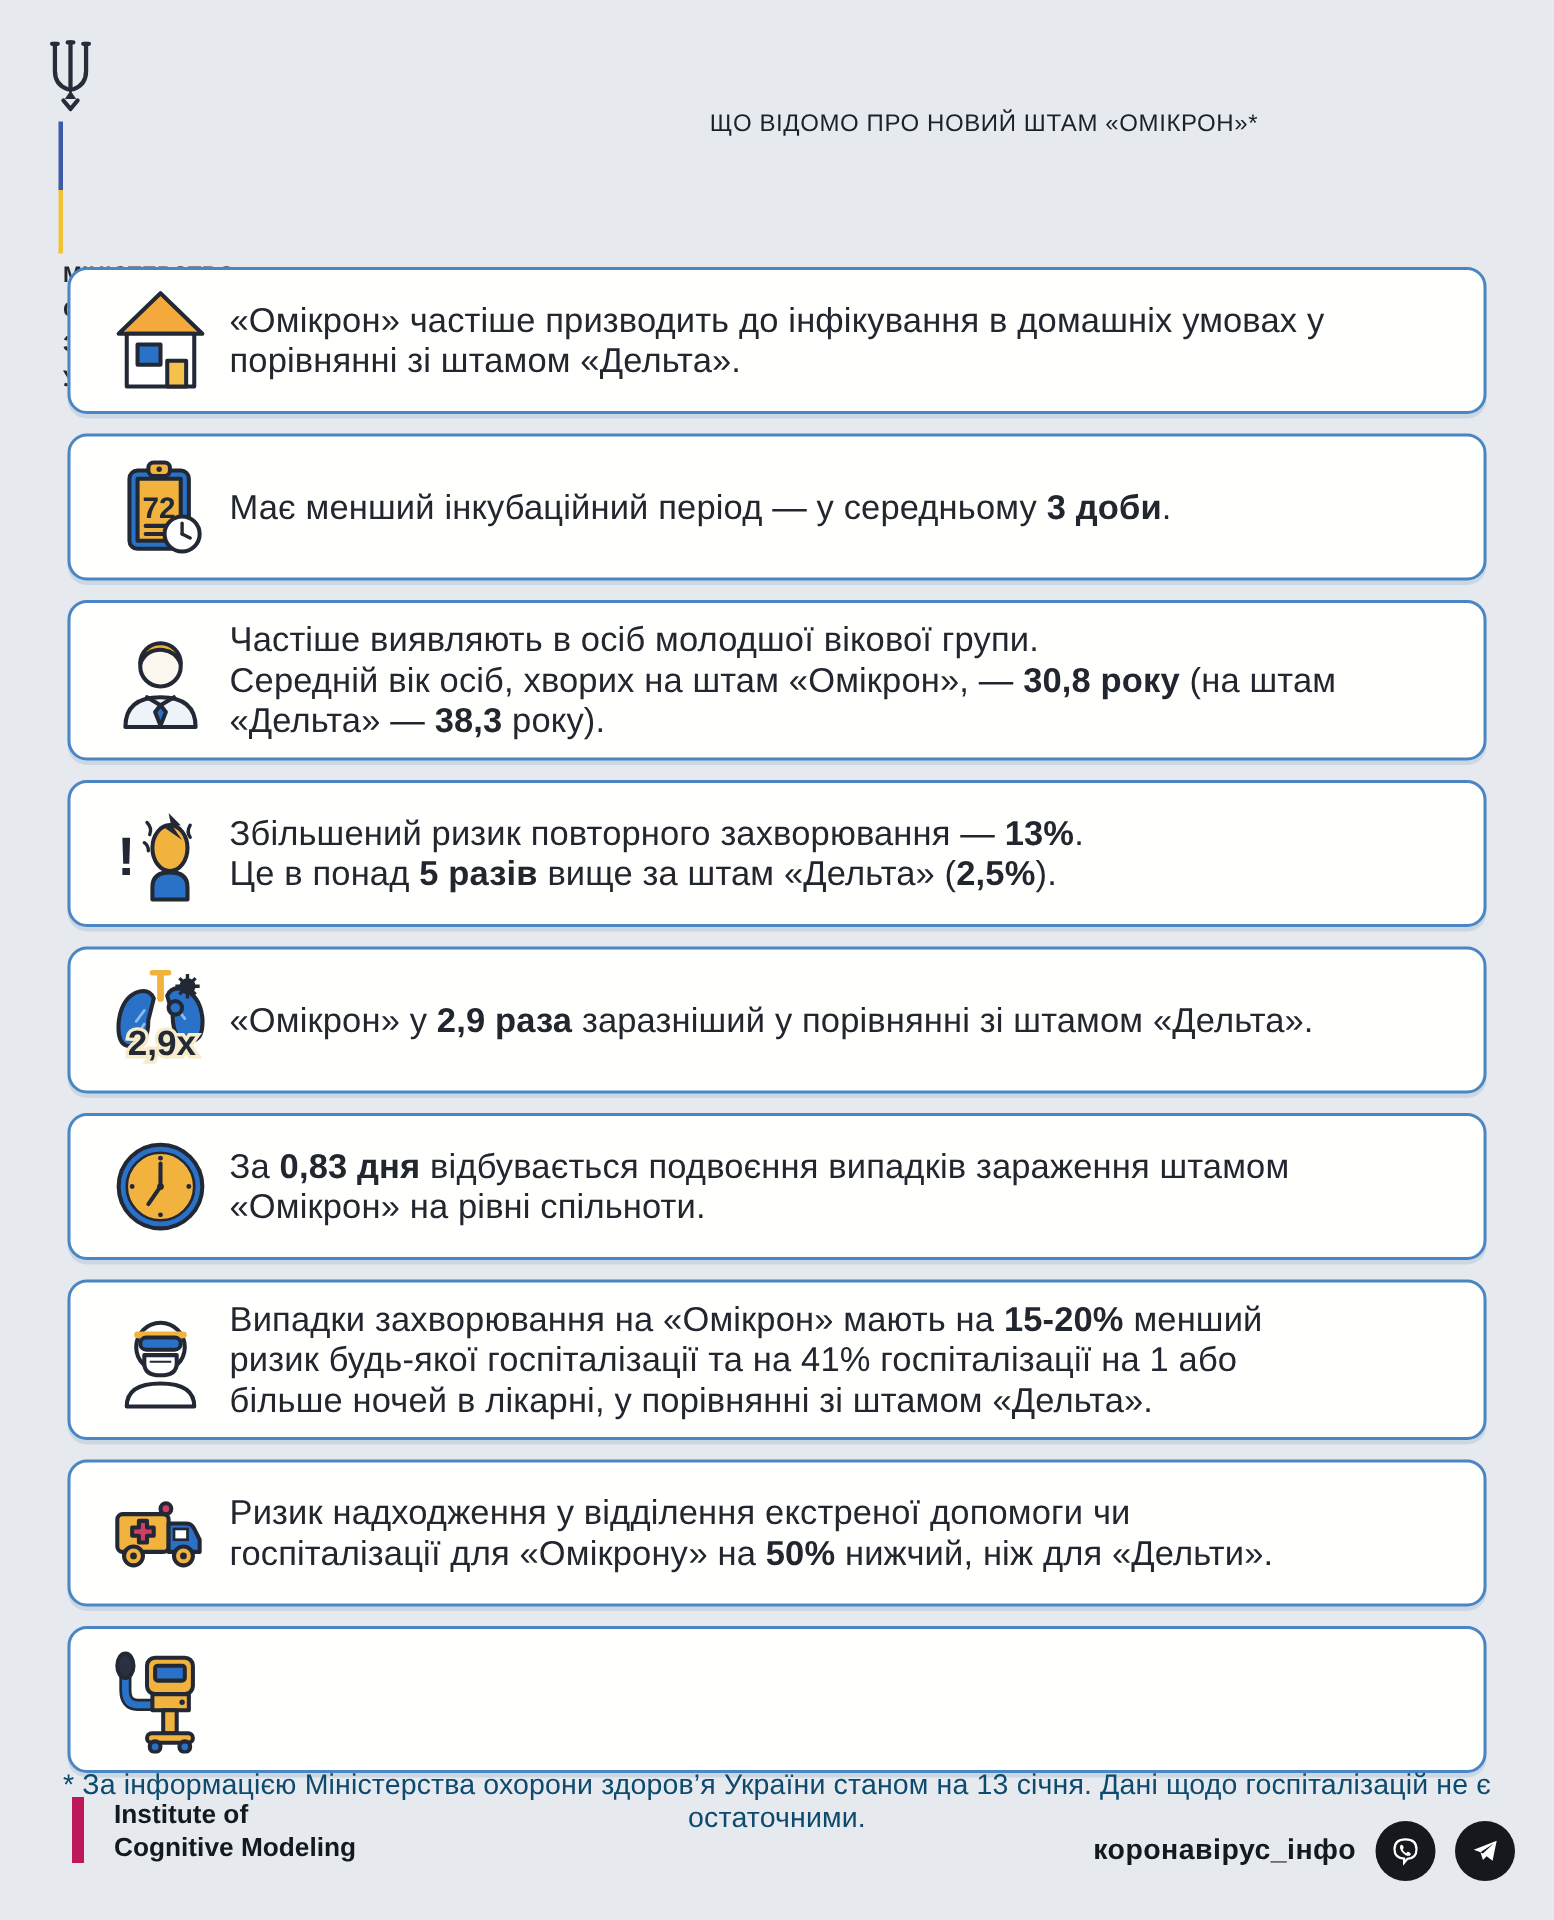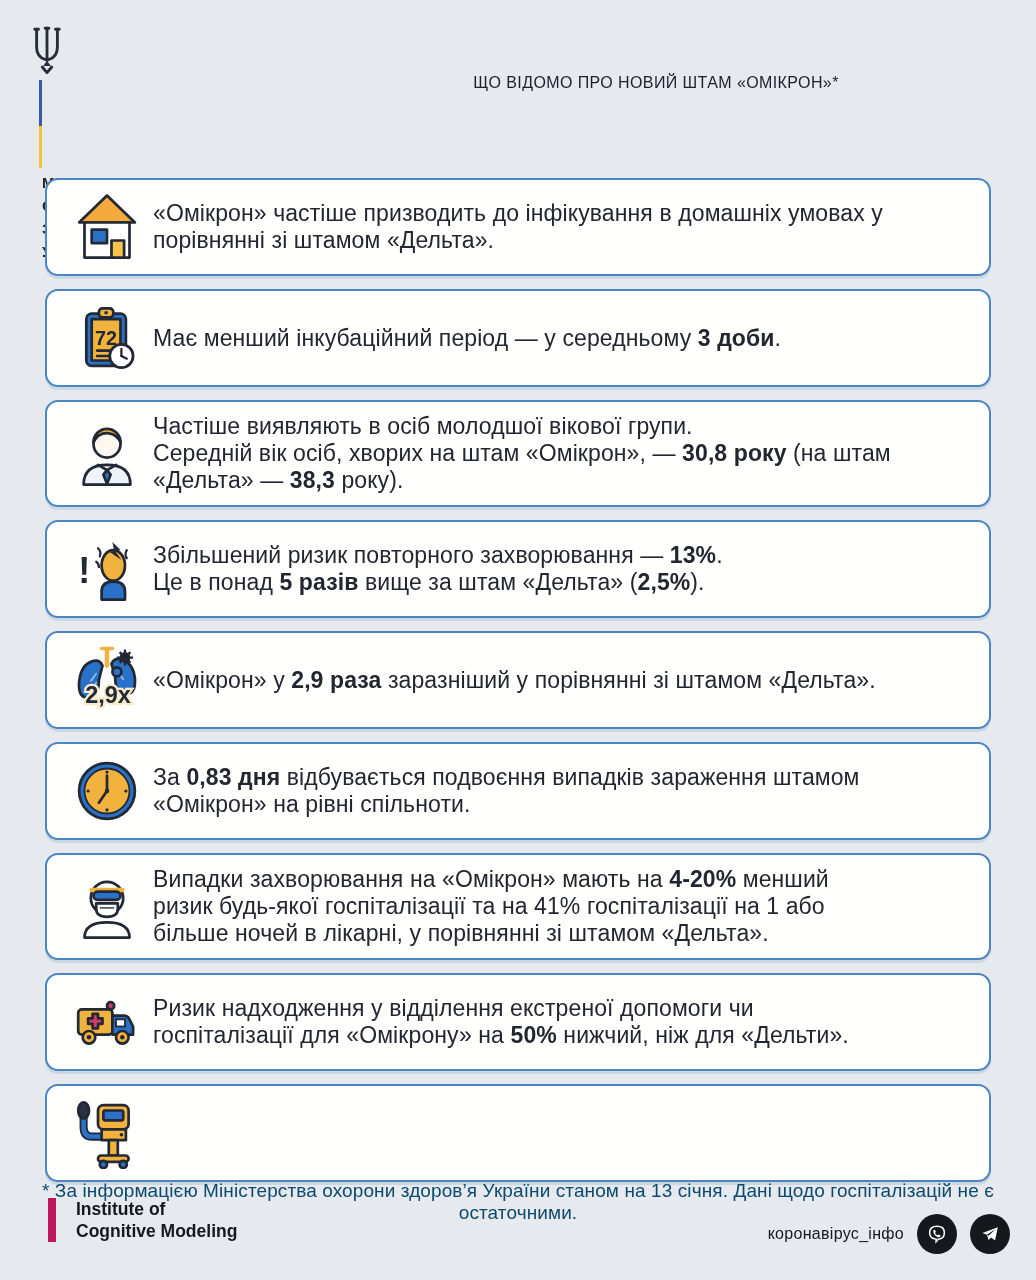--- a/index.html
+++ b/index.html
@@ -33,21 +33,21 @@
   .card-text b{font-weight:700;}
   
   .footnote{position:absolute;top:1166px;left:0;width:100%;text-align:center;
     font-size:19px;color:#0c4a6e;letter-spacing:.1px;margin-top:14px;}
   
   .footer{position:absolute;top:1198px;left:0;width:100%;box-sizing:border-box;
     padding:0 26px 0 48px;display:flex;justify-content:space-between;align-items:flex-start;}
   .institute{border-left:8px solid #be185d;padding-left:20px;
     font-weight:700;font-size:17.5px;line-height:22px;color:#14181f;}
   .channel-row{display:flex;align-items:center;gap:13px;margin-top:16px;}
-  .channel-name{font-weight:400;font-size:16px;color:#14181f;letter-spacing:.3px;}
+  .channel-name{font-weight:700;font-size:19px;color:#14181f;letter-spacing:.3px;}
   .social{width:40px;height:40px;border-radius:50%;background:#15181d;border:none;
     display:flex;align-items:center;justify-content:center;padding:0;cursor:pointer;}
   .social svg{width:22px;height:22px;}
 </style>
 </head>
 <body>
 
 <div class="header">
   <div class="ministry">
     <span class="trident">
@@ -178,21 +178,21 @@
         <svg viewBox="0 0 80 80">
    <path d="M15 74 q0 -17 25 -17 q25 0 25 17 z" fill="#ffffff" stroke="#222834" stroke-width="3" stroke-linecap="round" stroke-linejoin="round"></path>
    <circle cx="40" cy="30" r="18" fill="#ffffff" stroke="#222834" stroke-width="3" stroke-linecap="round" stroke-linejoin="round"></circle>
    <path d="M23 21 h34" stroke="#f2b23e" stroke-width="5" stroke-linecap="round"></path>
    <rect x="25" y="23" width="30" height="9" rx="4.5" fill="#2a72c8" stroke="#222834" stroke-width="3" stroke-linecap="round" stroke-linejoin="round"></rect>
    <path d="M28 36 h24 v6 q0 9 -12 9 q-12 0 -12 -9 z" fill="#ffffff" stroke="#222834" stroke-width="3" stroke-linecap="round" stroke-linejoin="round"></path>
    <line x1="32" y1="41" x2="48" y2="41" stroke="#222834" stroke-width="1.5"></line>
         </svg>
       </div>
       <div class="card-text">
-        <p>Випадки захворювання на «Омікрон» мають на <b>4-20%</b> менший ризик будь-якої госпіталізації та на 41% госпіталізації на 1 або більше ночей в лікарні, у порівнянні зі штамом «Дельта».</p>
+        <p>Випадки захворювання на «Омікрон» мають на <b>15-20%</b> менший ризик будь-якої госпіталізації та на 41% госпіталізації на 1 або більше ночей в лікарні, у порівнянні зі штамом «Дельта».</p>
       </div>
     </div>
     <div class="card">
       <div class="card-icon">
         <svg viewBox="0 0 80 80">
    <rect x="8" y="26" width="38" height="28" rx="4" fill="#f2b23e" stroke="#222834" stroke-width="3" stroke-linecap="round" stroke-linejoin="round"></rect>
    <path d="M46 33 h13 q4 0 6 4 l4 8 v9 h-23 z" fill="#2a72c8" stroke="#222834" stroke-width="3" stroke-linecap="round" stroke-linejoin="round"></path>
    <rect x="50" y="37" width="10" height="8" fill="#ffffff" stroke="#222834" stroke-width="2"></rect>
    <circle cx="44" cy="22" r="4" fill="#d23d66" stroke="#222834" stroke-width="3" stroke-linecap="round" stroke-linejoin="round"></circle>
    <path d="M24 31 h6 v5 h5 v6 h-5 v5 h-6 v-5 h-5 v-6 h5 z" fill="#d23d66" stroke="#222834" stroke-width="3" stroke-linecap="round" stroke-linejoin="round"></path>

